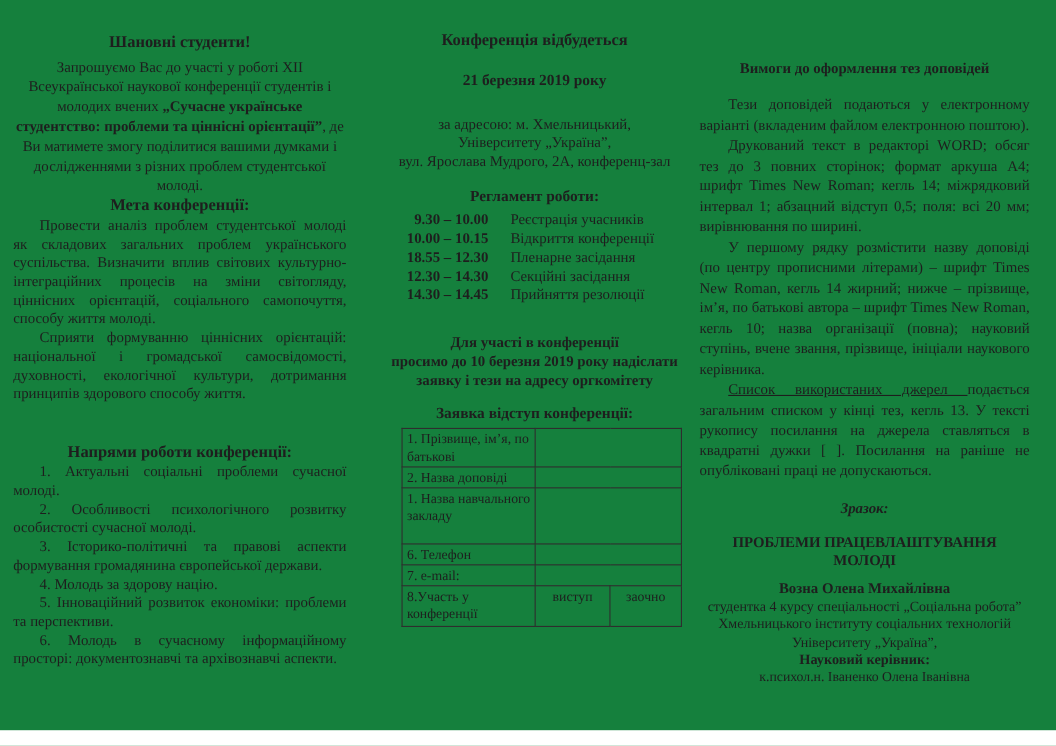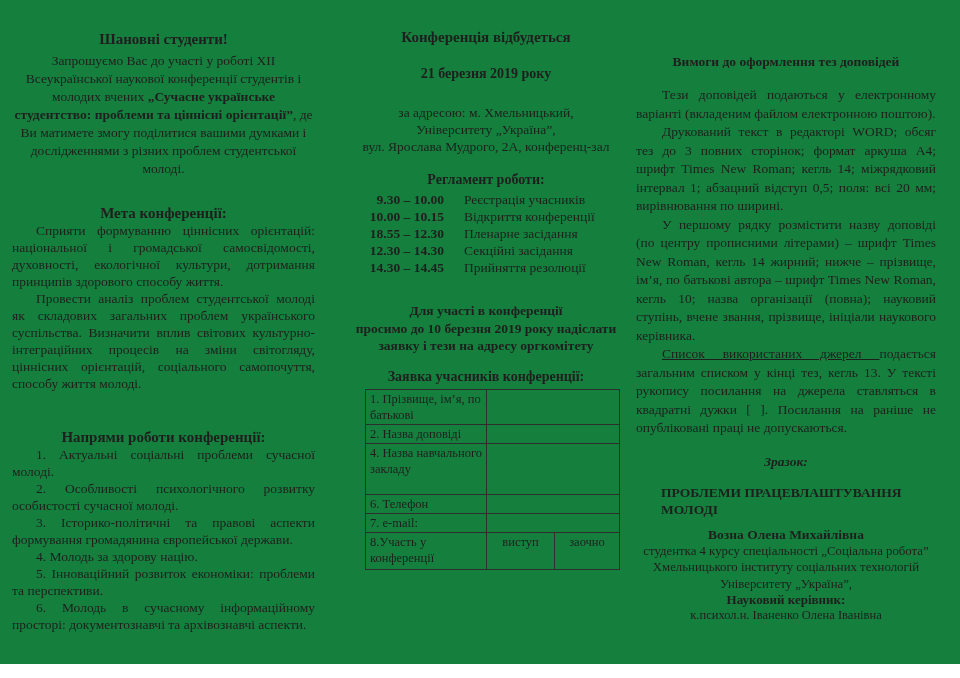--- a/index.html
+++ b/index.html
@@ -12,21 +12,21 @@
   .col1 { left:12px;  width:303px; padding-top:30px; }
   .col2 { left:340px; width:292px; padding-top:28px; }
   .col3 { left:636px; width:300px; padding-top:34px;margin-top:19px; }
 
   .h1 { font-weight:bold; text-align:center; font-size:15px; margin:0; line-height:18px; }
   .col3 .h1 { font-size:13.5px; }
 
   .intro { text-align:center; font-size:13.5px; line-height:18px; margin:4px 0 0; }
   .just  { text-align:justify; font-size:13.5px; line-height:17px; margin:0; text-indent:24px; }
 
-  .meta-heading { margin-top:26px; }
+  .meta-heading { }
   .dir-heading  { margin-top:36px; }
 
   .date { font-weight:bold; text-align:center; font-size:14px; margin-top:20px; }
   .addr { text-align:center; font-size:13.5px; line-height:17px; }
   .addr-block { margin-top:22px; }
   .sched-heading { margin-top:16px; font-size:14px; }
   .sched { margin-top:2px; }
   .sched-row { display:flex; margin-left:14px; line-height:17px; font-size:13.5px; }
   .sched-time { width:90px; font-weight:bold; text-align:right; }
   .sched-act  { margin-left:20px; }
@@ -41,38 +41,38 @@
   td.c-v2  { width:56px; }
   td.tall2 { height:32px; }
   td.tall3 { height:48px; }
   td.one   { height:16px; }
   td.opt   { text-align:center; vertical-align:middle; height:34px; }
 
   .col3 .just { line-height:18.5px; text-indent:26px; }
   .u { text-decoration:underline; }
 
   .sample-label { font-weight:bold; font-style:italic; text-align:center; font-size:13.5px; margin-top:16px; }
-  .sample-title { font-weight:bold; font-size:13.5px; line-height:17px; margin:14px auto 0; max-width:250px; }
+  .sample-title { font-weight:bold; text-align:center; font-size:13.5px; line-height:17px; margin:14px auto 0; max-width:250px; }
   .author { font-weight:bold; text-align:center; font-size:13.5px; margin-top:9px; }
   .detail { text-align:center; font-size:12.8px; line-height:16.5px; }
   .sup-label { font-weight:bold; text-align:center; font-size:13px; margin-top:0; }
   .supervisor { text-align:center; font-size:12.5px; }
 </style>
 </head>
 <body>
 
 <div class="page">
 
   <section class="col col1">
     <h2 class="h1">Шановні студенти!</h2>
     <p class="intro"><span>Запрошуємо Вас до участі у роботі XII Всеукраїнської наукової конференції студентів і молодих вчених </span><b>„Сучасне українське студентство: проблеми та ціннісні орієнтації”</b><span>, де Ви матимете змогу поділитися вашими думками і дослідженнями з різних проблем студентської молоді.</span></p>
 
     <h2 class="h1 meta-heading">Мета конференції:</h2>
+    <p class="just">Провести аналіз проблем студентської молоді як складових загальних проблем українського суспільства. Визначити вплив світових культурно-інтеграційних процесів на зміни світогляду, ціннісних орієнтацій, соціального самопочуття, способу життя молоді.</p>
     <p class="just">Сприяти формуванню ціннісних орієнтацій: національної і громадської самосвідомості, духовності, екологічної культури, дотримання принципів здорового способу життя.</p>
-    <p class="just">Провести аналіз проблем студентської молоді як складових загальних проблем українського суспільства. Визначити вплив світових культурно-інтеграційних процесів на зміни світогляду, ціннісних орієнтацій, соціального самопочуття, способу життя молоді.</p>
 
     <h2 class="h1 dir-heading">Напрями роботи конференції:</h2>
     <p class="just">1. Актуальні соціальні проблеми сучасної молоді.</p>
     <p class="just">2. Особливості психологічного розвитку особистості сучасної молоді.</p>
     <p class="just">3. Історико-політичні та правові аспекти формування громадянина європейської держави.</p>
     <p class="just">4. Молодь за здорову націю.</p>
     <p class="just">5. Інноваційний розвиток економіки: проблеми та перспективи.</p>
     <p class="just">6. Молодь в сучасному інформаційному просторі: документознавчі та архівознавчі аспекти.</p>
   </section>
 
@@ -109,33 +109,33 @@
         <span class="sched-act">Прийняття резолюції</span>
       </div>
     </div>
 
     <div class="note">
       <div>Для участі в конференції</div>
       <div>просимо до 10 березня 2019 року надіслати</div>
       <div>заявку і тези на адресу оргкомітету</div>
     </div>
 
-    <h2 class="h1 app-heading">Заявка  учасників конференції:</h2>
+    <h2 class="h1 app-heading">Заявка  відступ конференції:</h2>
     <table class="app">
       <tbody>
           <tr>
         <td class="c-lbl tall2">1. Прізвище, ім’я, по батькові</td>
         <td colspan="2"></td>
       </tr>
       <tr>
         <td class="c-lbl one">2. Назва доповіді</td>
         <td colspan="2"></td>
       </tr>
       <tr>
-        <td class="c-lbl tall3">4. Назва навчального закладу</td>
+        <td class="c-lbl tall3">1. Назва навчального закладу</td>
         <td colspan="2"></td>
       </tr>
       <tr>
         <td class="c-lbl one">6. Телефон</td>
         <td colspan="2"></td>
       </tr>
       <tr>
         <td class="c-lbl one">7. e-mail:</td>
         <td colspan="2"></td>
       </tr>

